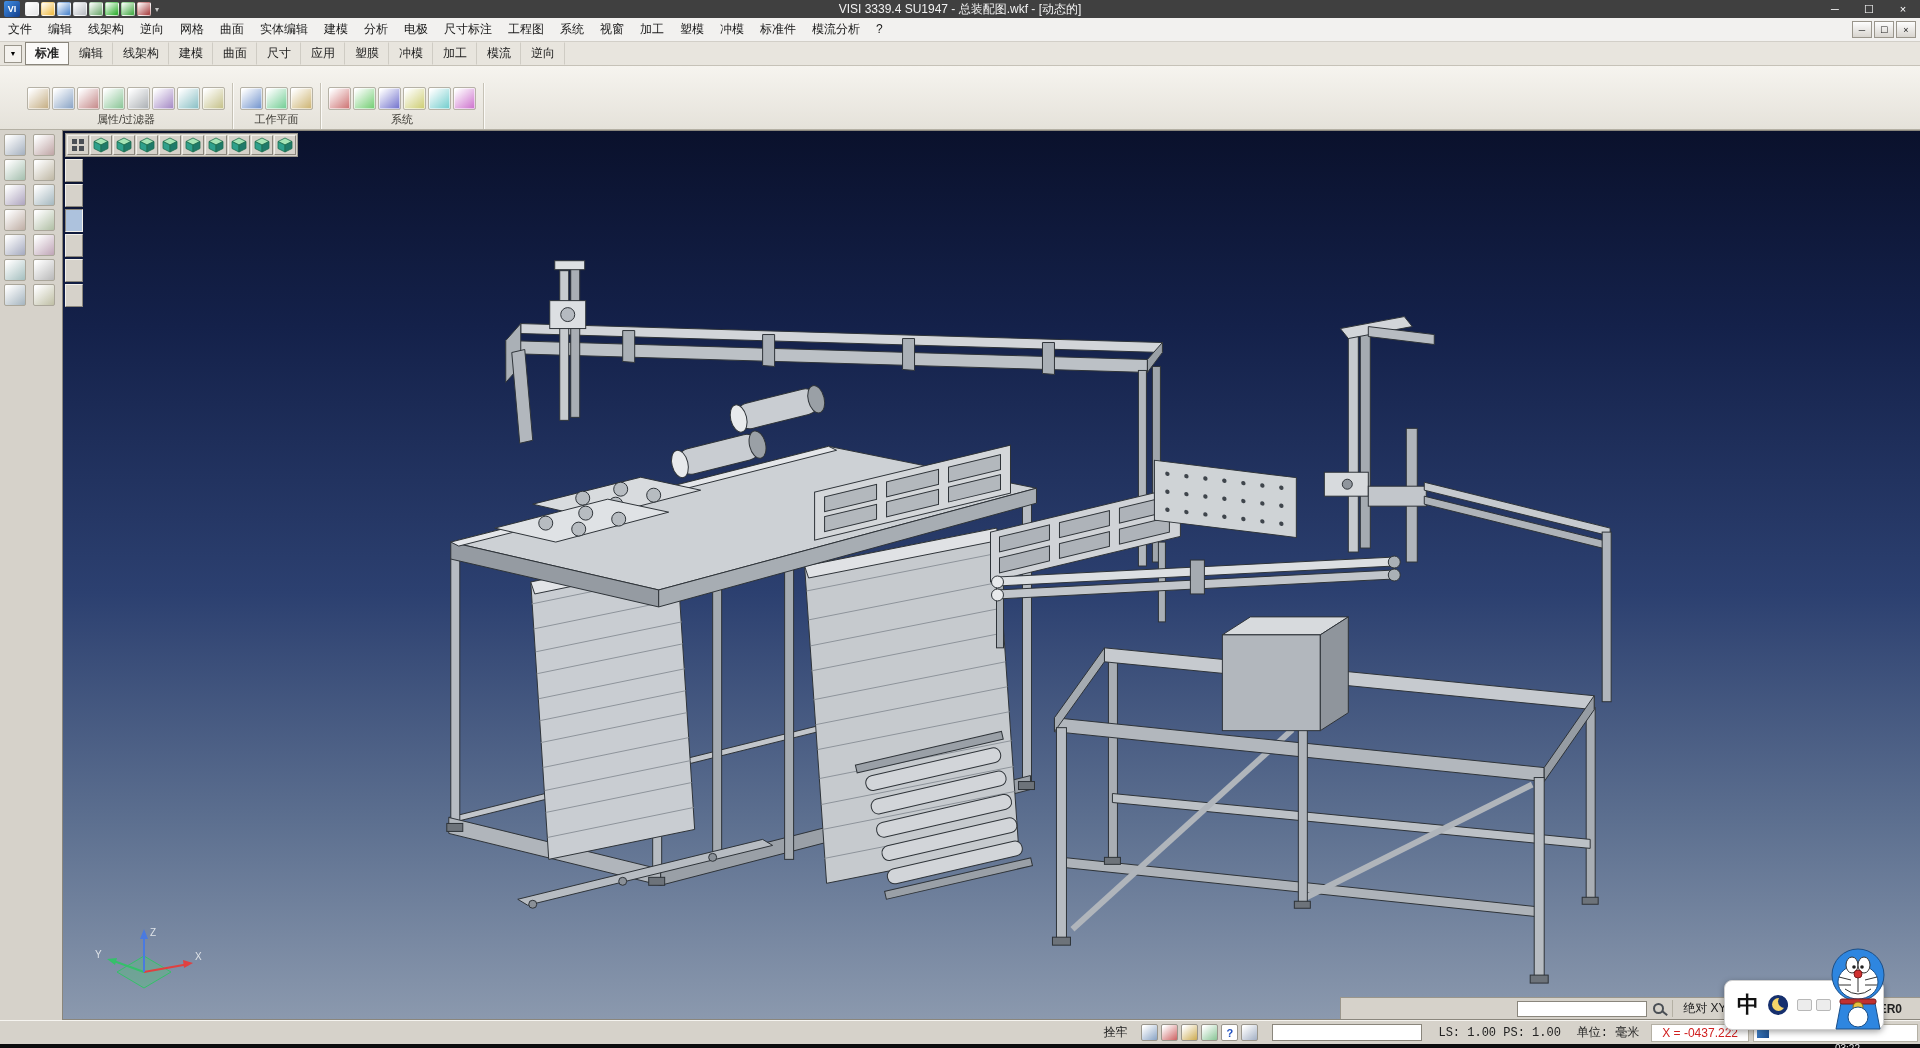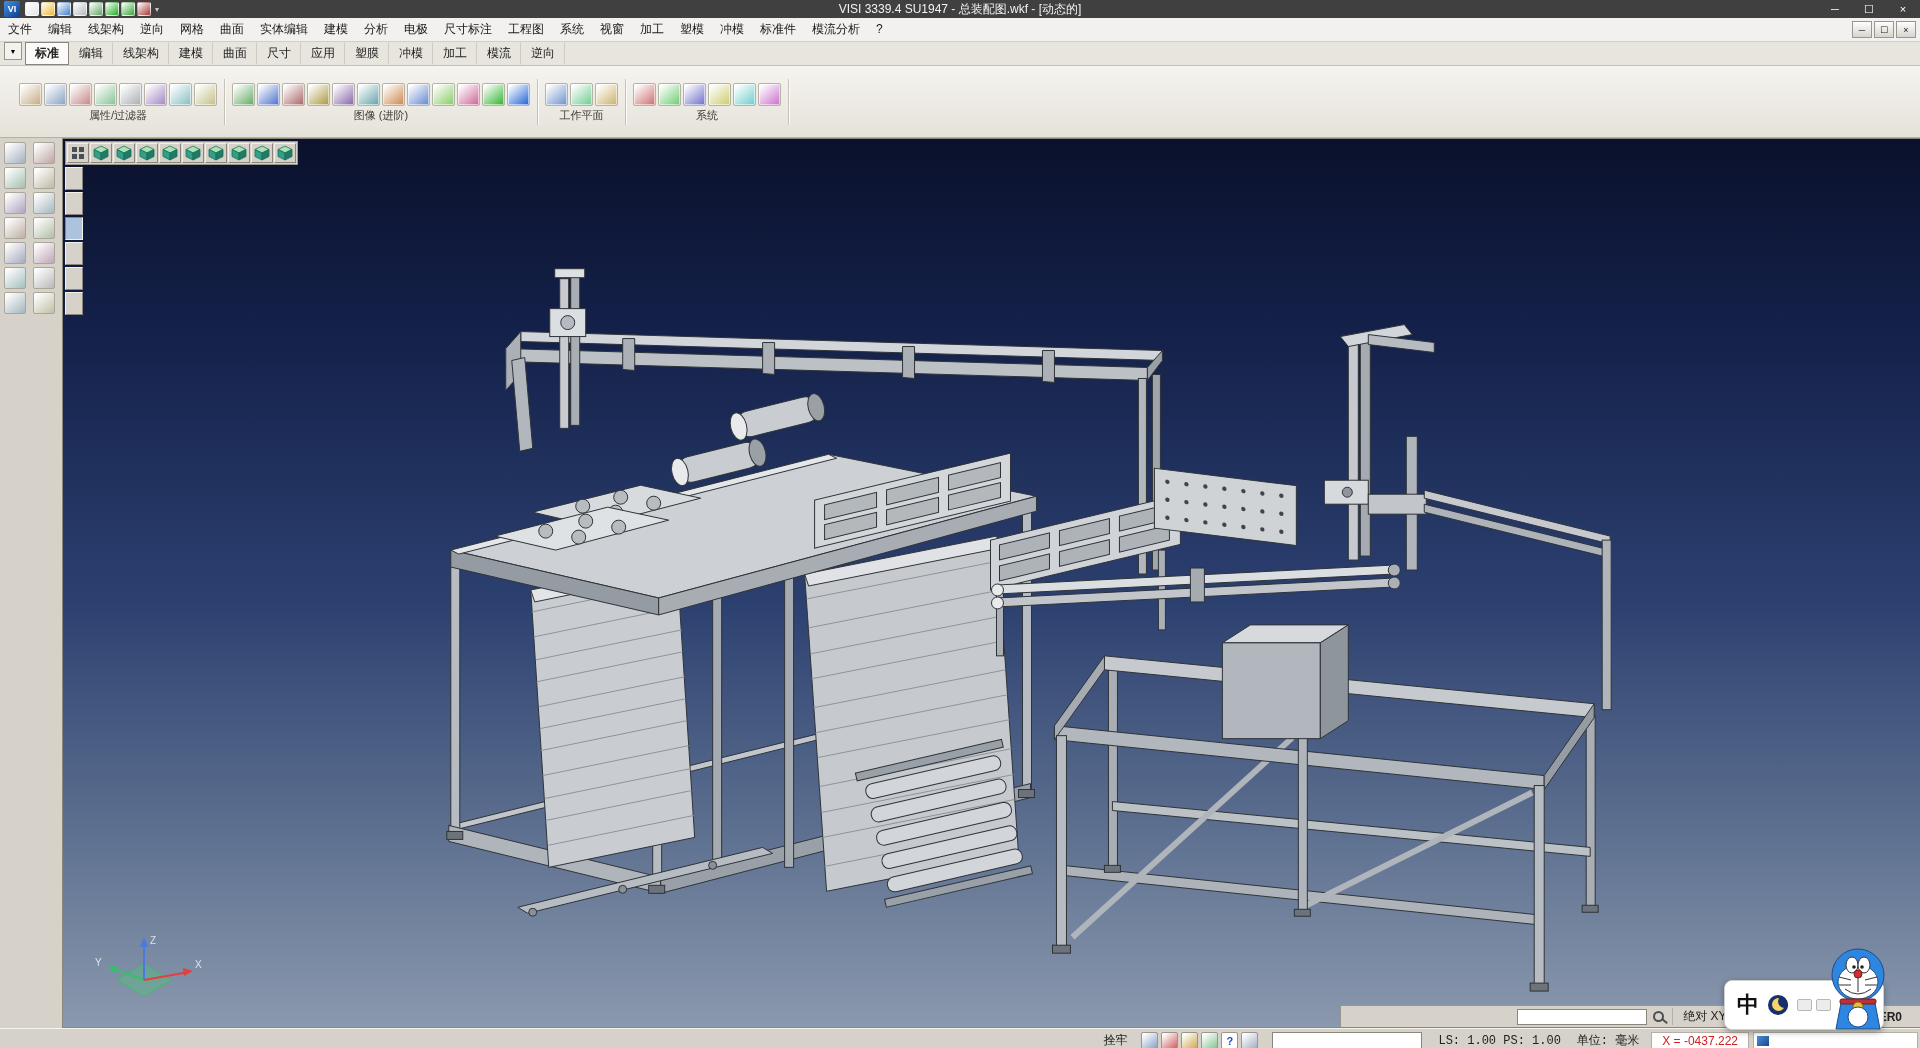--- a/index.html
+++ b/index.html
@@ -21,28 +21,28 @@
   .title-text { position:absolute; left:0; right:0; text-align:center; font-size:12px; color:#f2f2f2; pointer-events:none; }
   .win-controls { margin-left:auto; display:flex; z-index:2; }
   .win-btn { width:34px; height:22px; display:flex; align-items:center; justify-content:center; font-size:11px; color:#fff; }
   
   .menubar { height:24px; background:#f2f1ef; border-bottom:1px solid #d2cfc8; display:flex; align-items:center; color:#1a1a1a; }
   .menu-item { padding:0 8px; line-height:23px; white-space:nowrap; }
   .doc-controls { margin-left:auto; display:flex; gap:2px; padding-right:4px; }
   .doc-btn { width:20px; height:17px; border:1px solid #9a968c; background:linear-gradient(#fdfdfd,#d8d5cf);
     font-size:9px; display:flex; align-items:center; justify-content:center; }
   
-  .tabbar { height:24px; background:#e8e5de; display:flex; align-items:flex-start; border-bottom:1px solid #c6c2b8; }
+  .tabbar { height:24px; background:#e8e5de; display:flex; align-items:center; border-bottom:1px solid #c6c2b8; }
   .tab-drop { width:18px; height:18px; margin:0 3px 0 4px; border:1px solid #9a968c; background:#f4f2ee;
     font-size:7px; display:flex; align-items:center; justify-content:center; }
   .tab { padding:2px 9px; border:1px solid transparent; border-right:1px solid #cfccc4; color:#222; white-space:nowrap; }
   .tab.active { background:#fbfaf8; border:1px solid #8a867c; font-weight:bold; }
   
-  .ribbon { height:72px; background:linear-gradient(#f6f4ef,#e5e2da); display:flex; align-items:center;
-    border-bottom:1px solid #b4b0a4; padding-left:12px; }
+  .ribbon { height:64px; background:linear-gradient(#f6f4ef,#e5e2da); display:flex; align-items:flex-end;
+    border-bottom:1px solid #b4b0a4; padding-left:20px; }
   .rgroup { display:flex; flex-direction:column; justify-content:space-between; padding:4px 7px 2px;
     border-right:1px solid #c6c2b6; box-shadow:1px 0 0 #fbfaf7; }
   .ricons { display:flex; gap:2px; }
   .ricon { width:23px; height:23px; border:1px solid #b6b2a6; border-radius:2px;
     background:linear-gradient(140deg,#ffffff 8%,var(--c,#bbb) 92%);
     box-shadow:inset 0 0 0 1px rgba(255,255,255,.55); }
   .ricon.pressed { border-color:#d89a3c; background:linear-gradient(#fbe9c8,#f5cf8a); }
   .rlabel { font-size:11px; color:#3c3a34; text-align:center; padding-top:2px; white-space:nowrap; }
   
   .main { display:flex; height:890px; position:relative; }
@@ -191,37 +191,20 @@
         <div class="ricon" style="--c: #8fc89b;"></div>
         <div class="ricon" style="--c: #b0b4b8;"></div>
         <div class="ricon" style="--c: #a98fc8;"></div>
         <div class="ricon" style="--c: #8fc3c8;"></div>
         <div class="ricon" style="--c: #c8c48f;"></div>
       </div>
     <div class="rlabel">属性/过滤器</div>
   </div>
   <div class="rgroup">
     <div class="ricons">
-        <div class="ricon" style="--c: #70b070;"></div>
-        <div class="ricon" style="--c: #5a7ad0;"></div>
-        <div class="ricon" style="--c: #b07070;"></div>
-        <div class="ricon" style="--c: #b0a050;"></div>
-        <div class="ricon" style="--c: #8f70b0;"></div>
-        <div class="ricon" style="--c: #70a8b0;"></div>
-        <div class="ricon" style="--c: #d0905a;"></div>
-        <div class="ricon" style="--c: #7090d0;"></div>
-        <div class="ricon" style="--c: #90d070;"></div>
-        <div class="ricon" style="--c: #d070a0;"></div>
-        <div class="ricon" style="--c: #3dbb3d;"></div>
-        <div class="ricon" style="--c: #2e6fd9;"></div>
-      </div>
-    <div class="rlabel">图像 (进阶)</div>
-  </div>
-  <div class="rgroup">
-    <div class="ricons">
         <div class="ricon" style="--c: #7a9ad0;"></div>
         <div class="ricon" style="--c: #7ad09a;"></div>
         <div class="ricon" style="--c: #d0b87a;"></div>
       </div>
     <div class="rlabel">工作平面</div>
   </div>
   <div class="rgroup">
     <div class="ricons">
         <div class="ricon" style="--c: #d07a7a;"></div>
         <div class="ricon" style="--c: #7ad07a;"></div>

